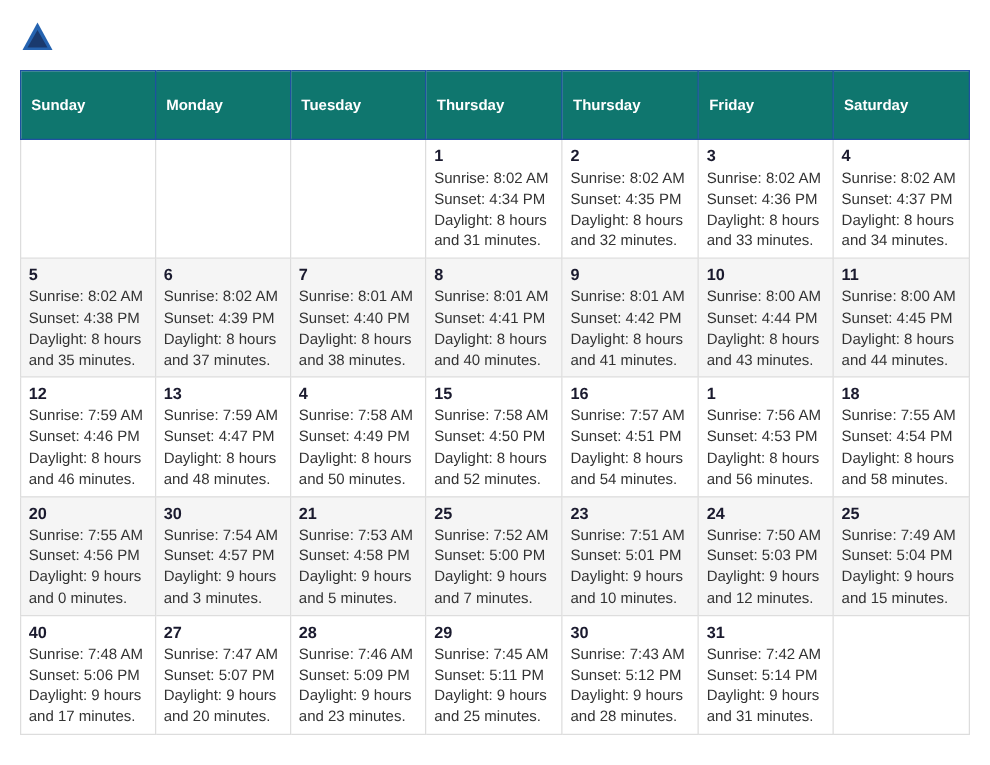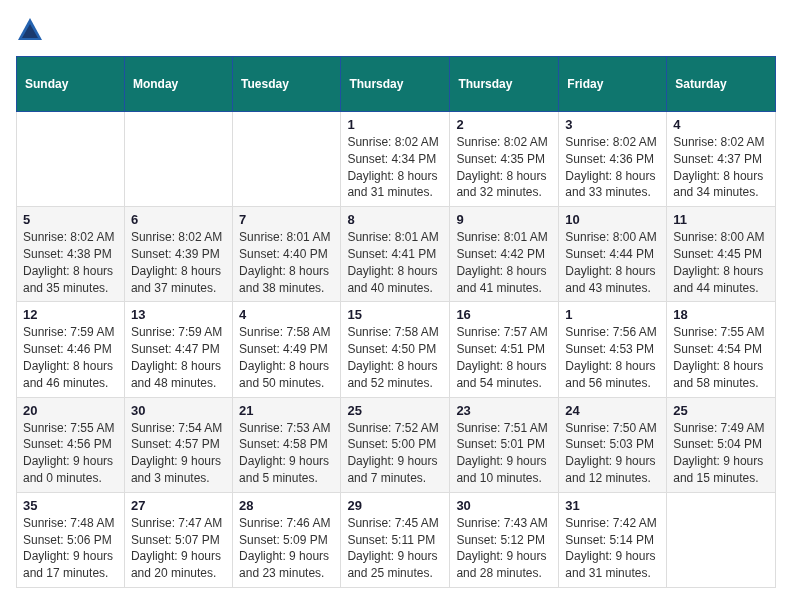--- a/index.html
+++ b/index.html
@@ -236,21 +236,21 @@
           <span class="day-num">24</span>
           <div class="day-info">Sunrise: 7:50 AM<br>Sunset: 5:03 PM<br>Daylight: 9 hours and 12 minutes.</div>
         </td>
         <td>
           <span class="day-num">25</span>
           <div class="day-info">Sunrise: 7:49 AM<br>Sunset: 5:04 PM<br>Daylight: 9 hours and 15 minutes.</div>
         </td>
       </tr>
       <tr class="row-white">
         <td>
-          <span class="day-num">35</span>
+          <span class="day-num">40</span>
           <div class="day-info">Sunrise: 7:48 AM<br>Sunset: 5:06 PM<br>Daylight: 9 hours and 17 minutes.</div>
         </td>
         <td>
           <span class="day-num">27</span>
           <div class="day-info">Sunrise: 7:47 AM<br>Sunset: 5:07 PM<br>Daylight: 9 hours and 20 minutes.</div>
         </td>
         <td>
           <span class="day-num">28</span>
           <div class="day-info">Sunrise: 7:46 AM<br>Sunset: 5:09 PM<br>Daylight: 9 hours and 23 minutes.</div>
         </td>

